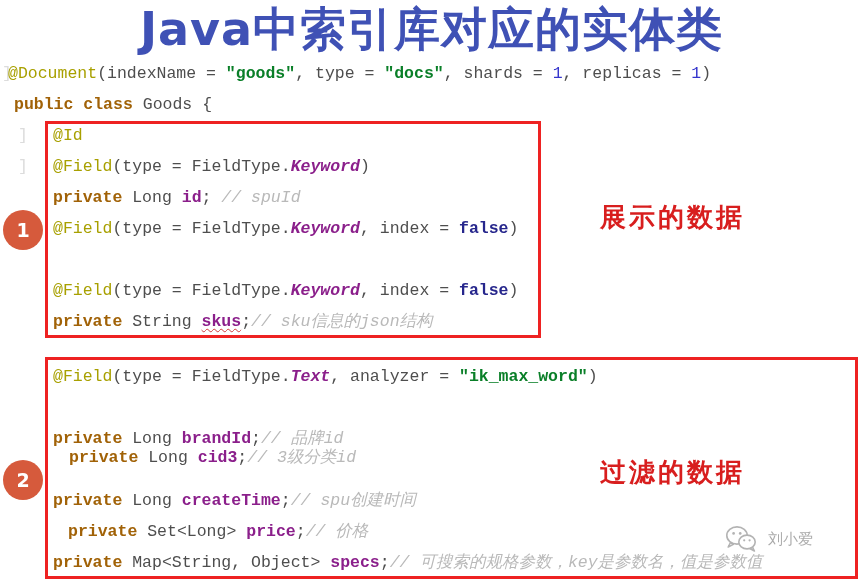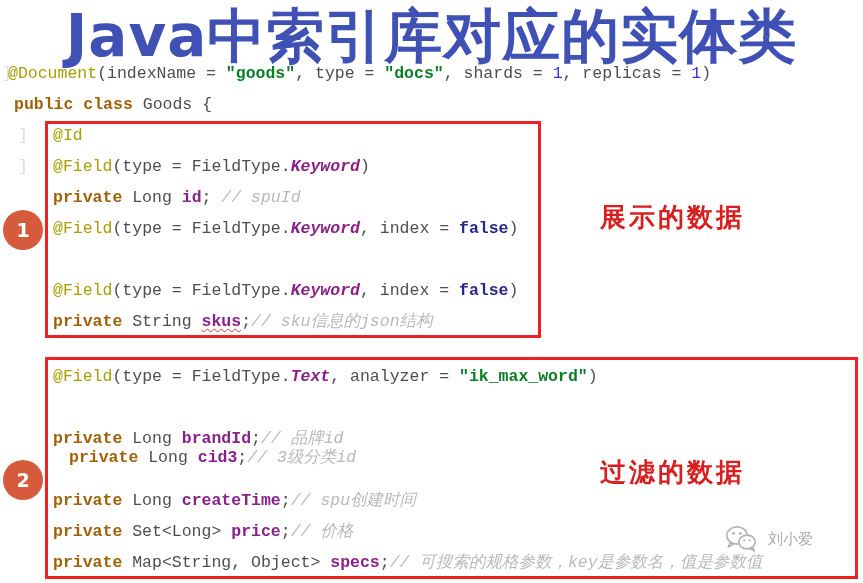--- a/index.html
+++ b/index.html
@@ -16,21 +16,21 @@
 
   
   #slide-title {
     position: absolute;
     left: 0; right: 0;
     top: 2px;
     text-align: center;
     color: #3f51b5;
     font-family: "DejaVu Sans", "Liberation Sans", sans-serif;
     font-weight: bold;
-    font-size: 58px;
+    font-size: 46px;
     letter-spacing: 1px;
     line-height: 1.18;
     white-space: nowrap;
     z-index: 5;
   }
 
   
   #code-area {
     position: absolute;
     left: 0; top: 58px;
@@ -149,21 +149,21 @@
   <div class="code-line" style="left:53px; top:93px;"><span class="tok-anno">@Field</span><span class="tok-plain">(type = FieldType.</span><span class="tok-enum">Keyword</span><span class="tok-plain">)</span></div>
   <div class="code-line" style="left:53px; top:124px;"><span class="tok-kw">private</span><span class="tok-type"> Long </span><span class="tok-field">id</span><span class="tok-plain">; </span><span class="tok-comment">// spuId</span></div>
   <div class="code-line" style="left:53px; top:155px;"><span class="tok-anno">@Field</span><span class="tok-plain">(type = FieldType.</span><span class="tok-enum">Keyword</span><span class="tok-plain">, index = </span><span class="tok-bool">false</span><span class="tok-plain">)</span></div>
   <div class="code-line" style="left:53px; top:217px;"><span class="tok-anno">@Field</span><span class="tok-plain">(type = FieldType.</span><span class="tok-enum">Keyword</span><span class="tok-plain">, index = </span><span class="tok-bool">false</span><span class="tok-plain">)</span></div>
   <div class="code-line" style="left:53px; top:248px;"><span class="tok-kw">private</span><span class="tok-type"> String </span><span class="tok-field squig">skus</span><span class="tok-plain">;</span><span class="tok-comment">// sku信息的json结构</span></div>
 
   <div class="code-line" style="left:53px; top:303px;"><span class="tok-anno">@Field</span><span class="tok-plain">(type = FieldType.</span><span class="tok-enum">Text</span><span class="tok-plain">, analyzer = </span><span class="tok-str">"ik_max_word"</span><span class="tok-plain">)</span></div>
   <div class="code-line" style="left:53px; top:365px;"><span class="tok-kw">private</span><span class="tok-type"> Long </span><span class="tok-field">brandId</span><span class="tok-plain">;</span><span class="tok-comment">// 品牌id</span></div>
   <div class="code-line" style="left:53px; top:384px;margin-left:16px;"><span class="tok-kw">private</span><span class="tok-type"> Long </span><span class="tok-field">cid3</span><span class="tok-plain">;</span><span class="tok-comment">// 3级分类id</span></div>
   <div class="code-line" style="left:53px; top:427px;"><span class="tok-kw">private</span><span class="tok-type"> Long </span><span class="tok-field">createTime</span><span class="tok-plain">;</span><span class="tok-comment">// spu创建时间</span></div>
-  <div class="code-line" style="left:53px; top:458px;"><span class="tok-kw">private</span><span class="tok-type"> Set&lt;Long&gt; </span><span class="tok-field">price</span><span class="tok-plain">;</span><span class="tok-comment">// 价格</span></div>
+  <div class="code-line" style="left:68px; top:458px;"><span class="tok-kw">private</span><span class="tok-type"> Set&lt;Long&gt; </span><span class="tok-field">price</span><span class="tok-plain">;</span><span class="tok-comment">// 价格</span></div>
   <div class="code-line" style="left:53px; top:489px;"><span class="tok-kw">private</span><span class="tok-type"> Map&lt;String, Object&gt; </span><span class="tok-field">specs</span><span class="tok-plain">;</span><span class="tok-comment">// 可搜索的规格参数，key是参数名，值是参数值</span></div>
 </div>
 
 <div class="hl-box" id="hl-box-1" style="border-color: rgb(238, 34, 34);"></div>
 <div class="hl-box" id="hl-box-2" style="border-color: rgb(238, 34, 34);"></div>
 
 <div class="badge" id="badge-1" style="background: rgb(214, 90, 60);">1</div>
 <div class="badge" id="badge-2" style="background: rgb(214, 90, 60);">2</div>
 
 <div class="annotation" id="annotation-1" style="color: rgb(216, 30, 30);">展示的数据</div>

